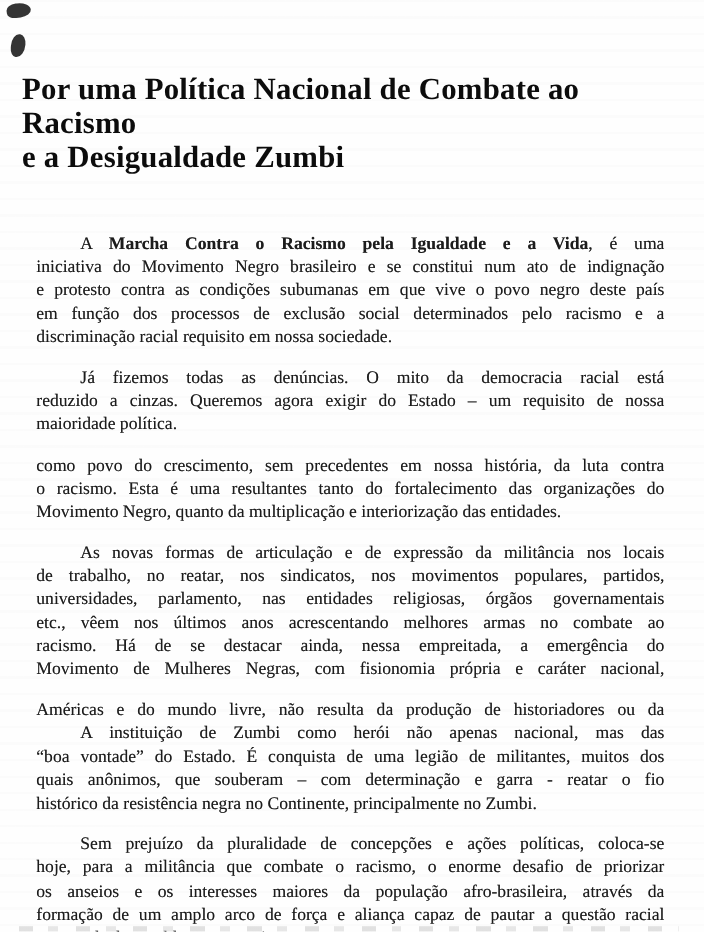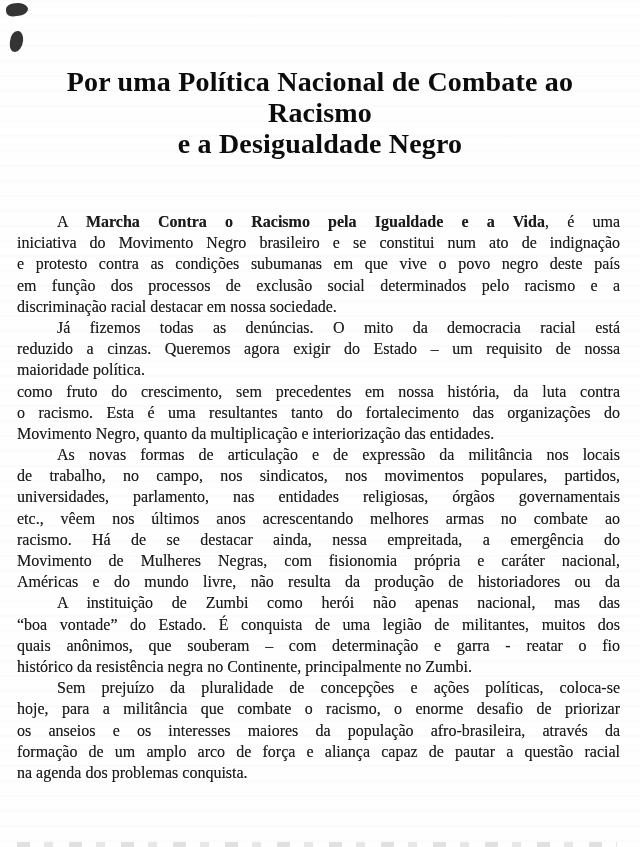--- a/index.html
+++ b/index.html
@@ -15,39 +15,39 @@
     background:
       repeating-linear-gradient(180deg,
         rgba(0,0,0,0.012) 0px, rgba(0,0,0,0.012) 2px,
         rgba(0,0,0,0) 2px, rgba(0,0,0,0) 15px),
       #fefefe;
     font-family: "Liberation Serif", "DejaVu Serif", serif;
     color: #1b1b1b;
   }
   .doc-title {
     margin: 66px 20px 0 20px;
-    text-align: center;
+    text-align: left;
     font-size: 28px;
     line-height: 31px;
     font-weight: bold;
     color: #0c0c0c;
     letter-spacing: 0.2px;
   }
   .doc-title .title-line {
     display: block;
   }
   .body-text {
     margin: 52px 20px 0 17px;
     width: 603px;
     font-size: 16px;
     line-height: 21.2px;
     color: #1c1c1c;
     text-shadow: 0 0 0.5px rgba(28,28,28,0.55);
   }
-  .paragraph { margin: 0; padding: 0; }
+  .paragraph { margin: 16px; padding: 0; }
   .text-line {
     height: 21.2px;
     overflow: hidden;
     text-align: justify;
     text-align-last: justify;
     white-space: normal;
   }
   .text-line.para-first { text-indent: 40px; }
   .text-line.para-last  { text-align-last: left; }
   .text-line b { font-weight: bold; }
@@ -84,44 +84,44 @@
 <body>
 
 <div class="page">
 
   <div class="scan-mark scan-mark-1"></div>
   <div class="scan-mark scan-mark-2"></div>
 
   <h1 class="doc-title">
     <span class="title-line">Por uma Política Nacional de Combate ao</span>
     <span class="title-line">Racismo</span>
-    <span class="title-line">e a Desigualdade Negro</span>
+    <span class="title-line">e a Desigualdade Zumbi</span>
   </h1>
 
   <div class="body-text" id="body-container">
       <div class="paragraph">
         <div class="text-line para-first"><span>A </span><b>Marcha Contra o Racismo pela Igualdade e a Vida</b><span>, é uma</span></div>
         <div class="text-line">iniciativa do Movimento Negro brasileiro e se constitui num ato de indignação</div>
         <div class="text-line">e protesto contra as condições subumanas em que vive o povo negro deste país</div>
         <div class="text-line">em função dos processos de exclusão social determinados pelo racismo e a</div>
-        <div class="text-line para-last">discriminação racial destacar em nossa sociedade.</div>
+        <div class="text-line para-last">discriminação racial requisito em nossa sociedade.</div>
       </div>
       <div class="paragraph">
         <div class="text-line para-first">Já fizemos todas as denúncias. O mito da democracia racial está</div>
         <div class="text-line">reduzido a cinzas. Queremos agora exigir do Estado – um requisito de nossa</div>
         <div class="text-line para-last">maioridade política.</div>
       </div>
       <div class="paragraph">
-        <div class="text-line">como fruto do crescimento, sem precedentes em nossa história, da luta contra</div>
+        <div class="text-line">como povo do crescimento, sem precedentes em nossa história, da luta contra</div>
         <div class="text-line">o racismo. Esta é uma resultantes tanto do fortalecimento das organizações do</div>
         <div class="text-line para-last">Movimento Negro, quanto da multiplicação e interiorização das entidades.</div>
       </div>
       <div class="paragraph">
         <div class="text-line para-first">As novas formas de articulação e de expressão da militância nos locais</div>
-        <div class="text-line">de trabalho, no campo, nos sindicatos, nos movimentos populares, partidos,</div>
+        <div class="text-line">de trabalho, no reatar, nos sindicatos, nos movimentos populares, partidos,</div>
         <div class="text-line">universidades, parlamento, nas entidades religiosas, órgãos governamentais</div>
         <div class="text-line">etc., vêem nos últimos anos acrescentando melhores armas no combate ao</div>
         <div class="text-line">racismo. Há de se destacar ainda, nessa empreitada, a emergência do</div>
         <div class="text-line">Movimento de Mulheres Negras, com fisionomia própria e caráter nacional,</div>
       </div>
       <div class="paragraph">
         <div class="text-line">Américas e do mundo livre, não resulta da produção de historiadores ou da</div>
         <div class="text-line para-first">A instituição de Zumbi como herói não apenas nacional, mas das</div>
         <div class="text-line">“boa vontade” do Estado. É conquista de uma legião de militantes, muitos dos</div>
         <div class="text-line">quais anônimos, que souberam – com determinação e garra - reatar o fio</div>

